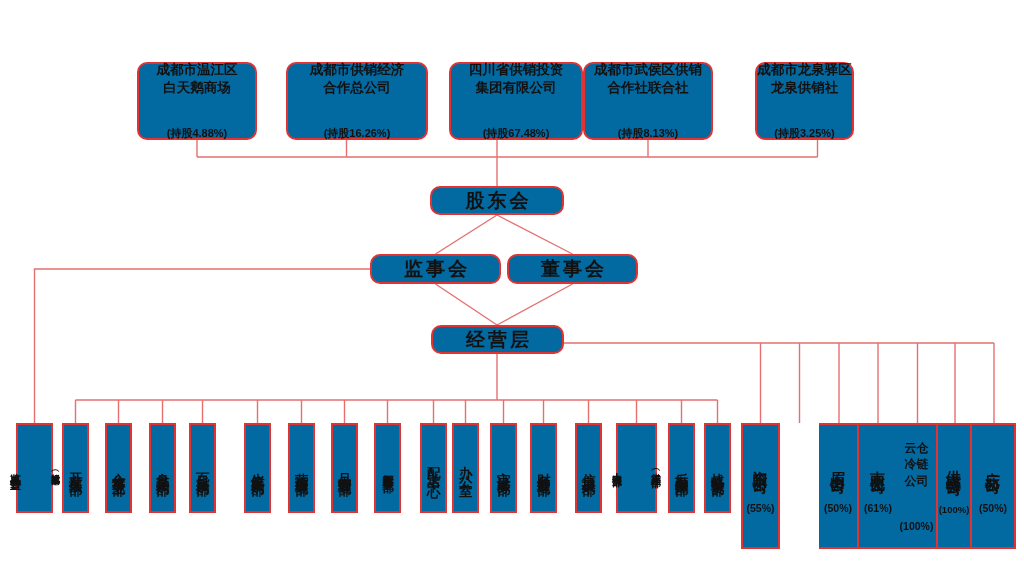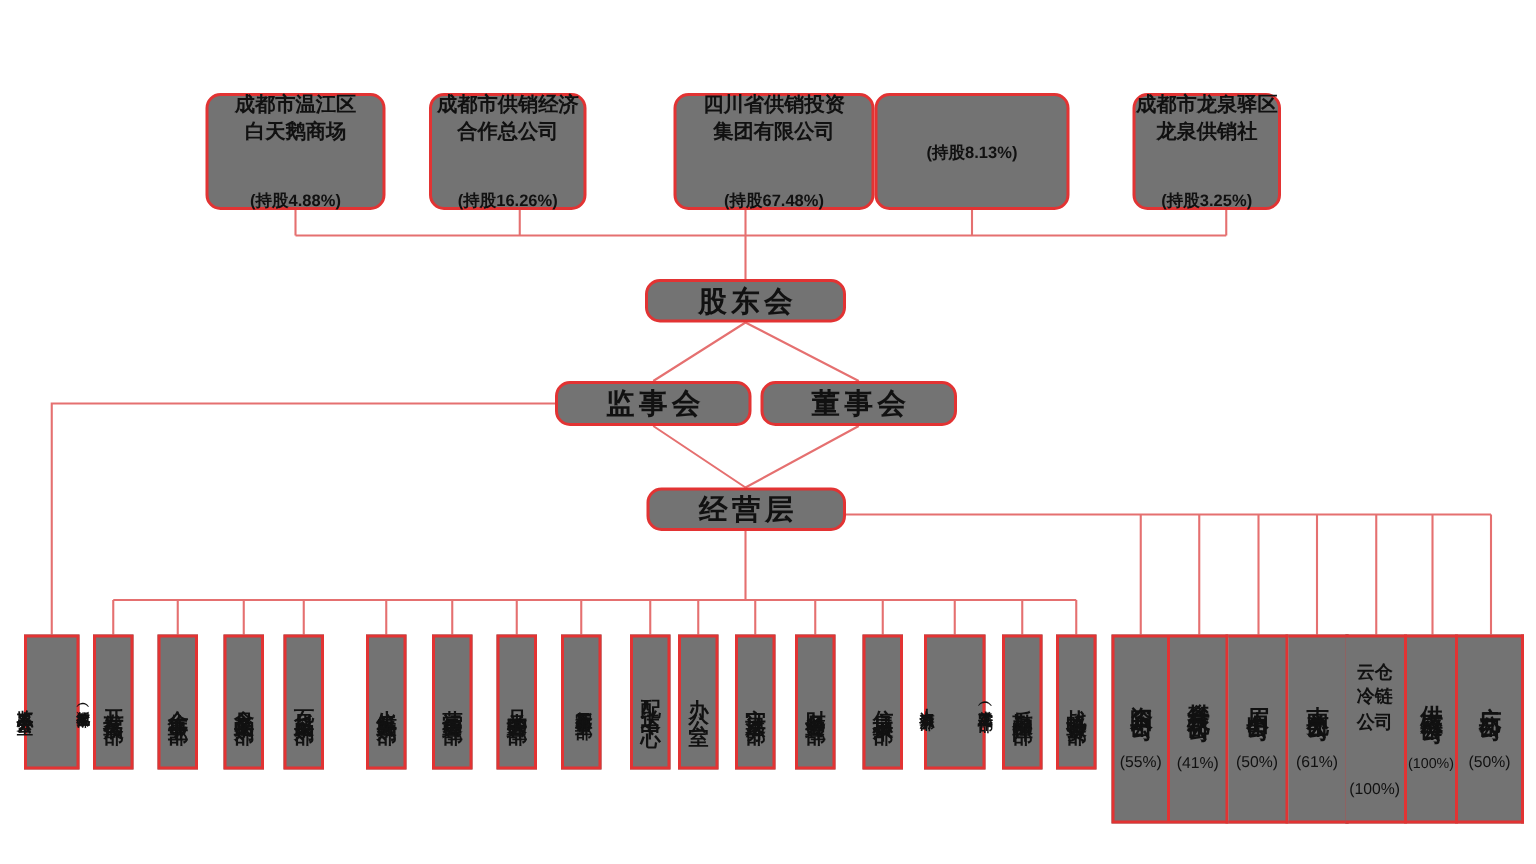--- a/index.html
+++ b/index.html
@@ -4,21 +4,21 @@
 <style>
   html,body{margin:0;padding:0;}
   body{
     width:1024px;height:576px;background:#ffffff;overflow:hidden;
     font-family:"Liberation Sans","DejaVu Sans",sans-serif;color:#111111;
     position:relative;
   }
   #chart{position:absolute;left:0;top:0;width:1024px;height:576px;}
   svg.lines{position:absolute;left:0;top:0;pointer-events:none;}
   .box{
-    position:absolute;box-sizing:border-box;background:#737373;
+    position:absolute;box-sizing:border-box;background:#0369a1;
     border:2px solid #e23333;display:flex;align-items:center;justify-content:center;gap:28px;
   }
   .rounded{border-radius:10px;border-width:2.5px;}
   
   .sh-box{top:62px;height:78px;flex-direction:column;}
   .sh-name{font-size:13.5px;font-weight:700;line-height:1.3;text-align:center;white-space:nowrap;}
   .sh-share{font-size:11px;font-weight:700;margin-top:1px;}
   
   .gov-box{font-size:19px;font-weight:700;letter-spacing:3px;text-indent:3px;}
   
@@ -27,21 +27,21 @@
   .chars-6 .vtext{font-size:11.5px;letter-spacing:1.5px;}
   .chars-4 .vtext{letter-spacing:6px;}
   .chars-3 .vtext{letter-spacing:9px;}
   .two-col{flex-direction:row;}
   .col-main{writing-mode:vertical-rl;font-weight:700;font-size:11px;letter-spacing:1.2px;line-height:1.1;}
   .col-note{writing-mode:vertical-rl;font-weight:700;font-size:9px;letter-spacing:0.5px;line-height:1.1;}
   
   .co-box{top:423px;height:126px;flex-direction:column;justify-content:center;}
   .co-box.no-left{border-left:none;}
   .co-name{writing-mode:vertical-rl;font-weight:700;font-size:15px;letter-spacing:3px;line-height:1;}
-  .co-share{font-size:10.5px;font-weight:400;margin-top:3px;white-space:nowrap;}
+  .co-share{font-size:10.5px;font-weight:700;margin-top:3px;white-space:nowrap;}
   .co-name-h{font-weight:700;font-size:12px;line-height:1.35;text-align:center;width:26px;word-break:break-all;}
 </style>
 </head>
 <body>
 
 <div id="chart">
 
   <svg class="lines" width="1024" height="576" viewBox="0 0 1024 576">
     <path fill="none" stroke="#e57070" stroke-width="1.4" d="
       M197 140 V157  M346.5 140 V157  M497 140 V186  M648 140 V157  M817.5 140 V157
@@ -60,35 +60,39 @@
       M917.5 343 V423 M955 343 V423 M994 343 V423"></path>
   </svg>
 
   <div class="box rounded sh-box" style="left:137px;width:120px">
     <div class="sh-name">
       <div>成都市温江区</div>
       <div>白天鹅商场</div>
     </div>
     <div class="sh-share">(持股4.88%)</div>
   </div>
-  <div class="box rounded sh-box" style="left:286px;width:105px">
+  <div class="box rounded sh-box" style="left:286px;width:142px">
     <div class="sh-name">
       <div>成都市供销经济</div>
       <div>合作总公司</div>
     </div>
     <div class="sh-share">(持股16.26%)</div>
   </div>
   <div class="box rounded sh-box" style="left:449px;width:134px">
     <div class="sh-name">
       <div>四川省供销投资</div>
       <div>集团有限公司</div>
     </div>
     <div class="sh-share">(持股67.48%)</div>
   </div>
   <div class="box rounded sh-box" style="left:583px;width:130px">
+    <div class="sh-name">
+      <div>成都市武侯区供销</div>
+      <div>合作社联合社</div>
+    </div>
     <div class="sh-share">(持股8.13%)</div>
   </div>
   <div class="box rounded sh-box" style="left:755px;width:99px">
     <div class="sh-name">
       <div>成都市龙泉驿区</div>
       <div>龙泉供销社</div>
     </div>
     <div class="sh-share">(持股3.25%)</div>
   </div>
 
@@ -156,24 +160,20 @@
     <span class="vtext">后勤保障部</span>
   </div>
   <div class="box dept-box" style="left:704px">
     <span class="vtext">战略投资部</span>
   </div>
 
   <div class="box co-box" style="left:741px;width:39px">
     <span class="co-name">资阳公司</span>
     <span class="co-share">(55%)</span>
   </div>
-  <div class="box co-box no-left" style="left:780px;width:39px">
-    <span class="co-name">攀枝花公司</span>
-    <span class="co-share">(41%)</span>
-  </div>
   <div class="box co-box no-left" style="left:819px;width:40px">
     <span class="co-name">眉山公司</span>
     <span class="co-share">(50%)</span>
   </div>
   <div class="box co-box no-left" style="left:859px;width:40px">
     <span class="co-name">南充公司</span>
     <span class="co-share">(61%)</span>
   </div>
   <div class="box co-box no-left" style="left:897px;width:41px">
     <span class="co-name-h">云仓冷链公司</span>

